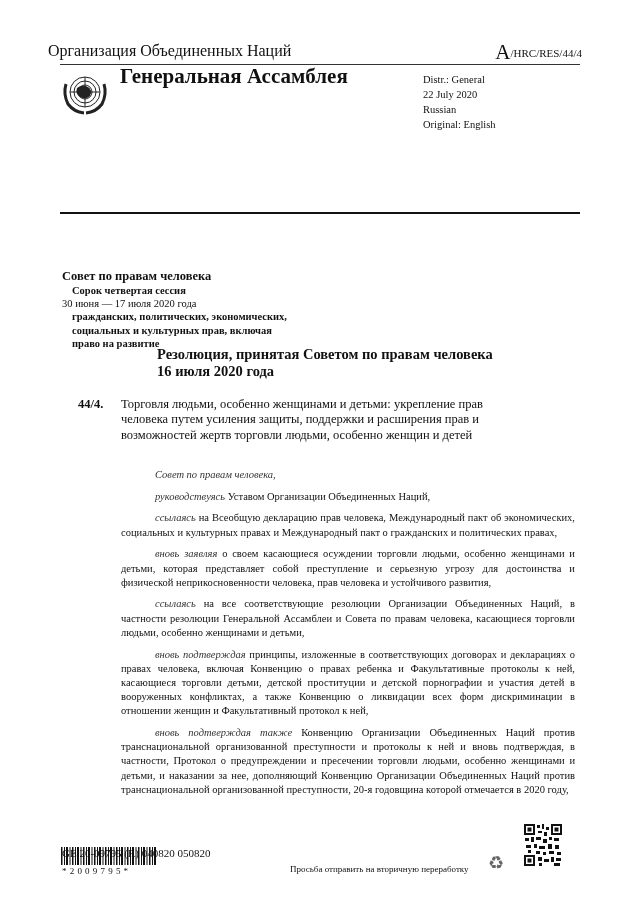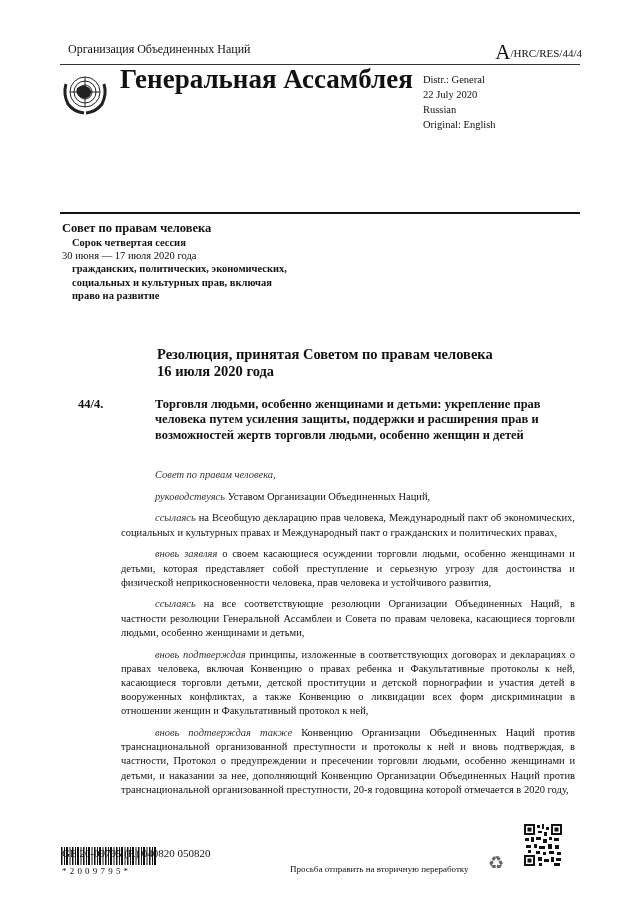--- a/index.html
+++ b/index.html
@@ -1,31 +1,31 @@
 <!DOCTYPE html>
 <html><head>
   <meta charset="utf-8">
   <style>
     html, body { margin:0; padding:0; background:#fff; }
     body { width:640px; height:905px; position:relative; overflow:hidden; font-family:"Liberation Serif", serif; color:#111; }
     .abs { position:absolute; }
-    .org { left:68px; top:42px; font-size:12px;text-align:center; }
+    .org { left:48px; top:42px; font-size:16px;text-align:center; }
     .symbol { right:58px; top:40px; font-size:11px; }
     .symbol .big { font-size:21px; vertical-align:-2px; }
     .hr-thin { left:60px; right:60px; top:64px; height:0; border-top:1.3px solid #333; }
     .logo { left:60px; top:70px; width:50px; height:46px; }
-    .assembly { left:120px; top:64px; font-size:27px; font-weight:bold; }
+    .assembly { left:120px; top:64px; font-size:21px; font-weight:bold; }
     .distr { left:423px; top:72px; font-size:10.5px; line-height:15px; }
     .hr-thick { left:60px; right:60px; top:212px; height:0; border-top:2.5px solid #111; }
     .council { left:62px; top:220px; width:260px; font-size:10.5px; line-height:13.2px; }
-    .council .h { font-size:12.5px; font-weight:bold; line-height:16px; }
+    .council .h { font-size:12.5px; font-weight:bold; line-height:16px;margin-top:48px; }
     .b { font-weight:bold;margin-left:10px; }
     .res-title { left:121px; top:346px; font-size:14.5px; font-weight:bold; line-height:17px;margin-left:36px; }
     .num { left:78px; top:397px; font-size:12.5px; font-weight:bold; }
-    .topic { left:121px; top:397px; width:400px; font-size:12.5px; font-weight:bold; line-height:15.3px;margin-left:34px; }
+    .topic { left:121px; top:397px; width:400px; font-size:12.5px; font-weight:normal; line-height:15.3px; }
     .body-text { left:121px; top:468px; width:454px; font-size:10.5px; line-height:14.2px; }
     .body-text p { margin:0 0 7.5px 0; text-indent:34px; text-align:justify; }
     .body-text i { font-style:italic; color:#333; }
     .footer-code { left:62px; top:828px; font-size:11px;margin-top:19px; }
     .barcode { left:61px; top:847px; width:95px; height:18px; }
     .barcode-num { left:62px; top:866px; font-size:9px; letter-spacing:3.2px; }
     .recycle-text { left:290px; top:864px; font-size:9px; }
     .recycle-icon { left:488px; top:852px; width:22px; height:22px; font-size:18px; color:#666; line-height:22px; }
     .qr { left:524px; top:824px; width:38px; height:42px; }
   </style>

